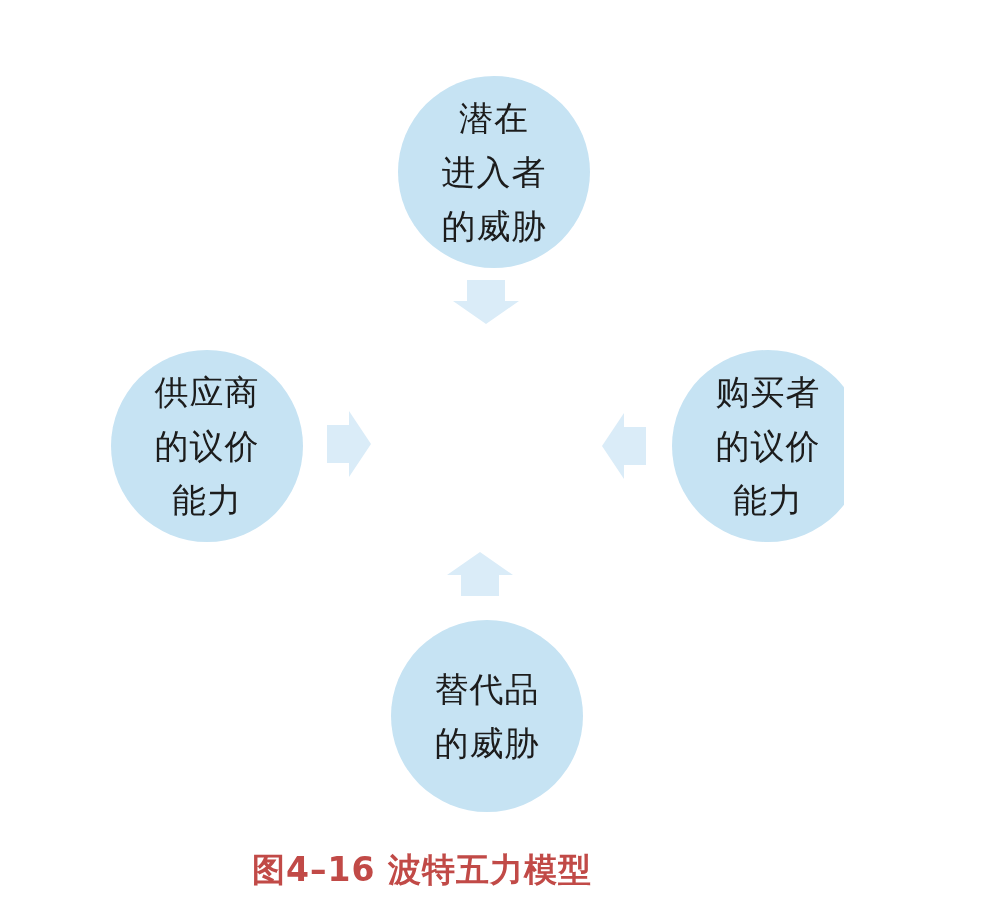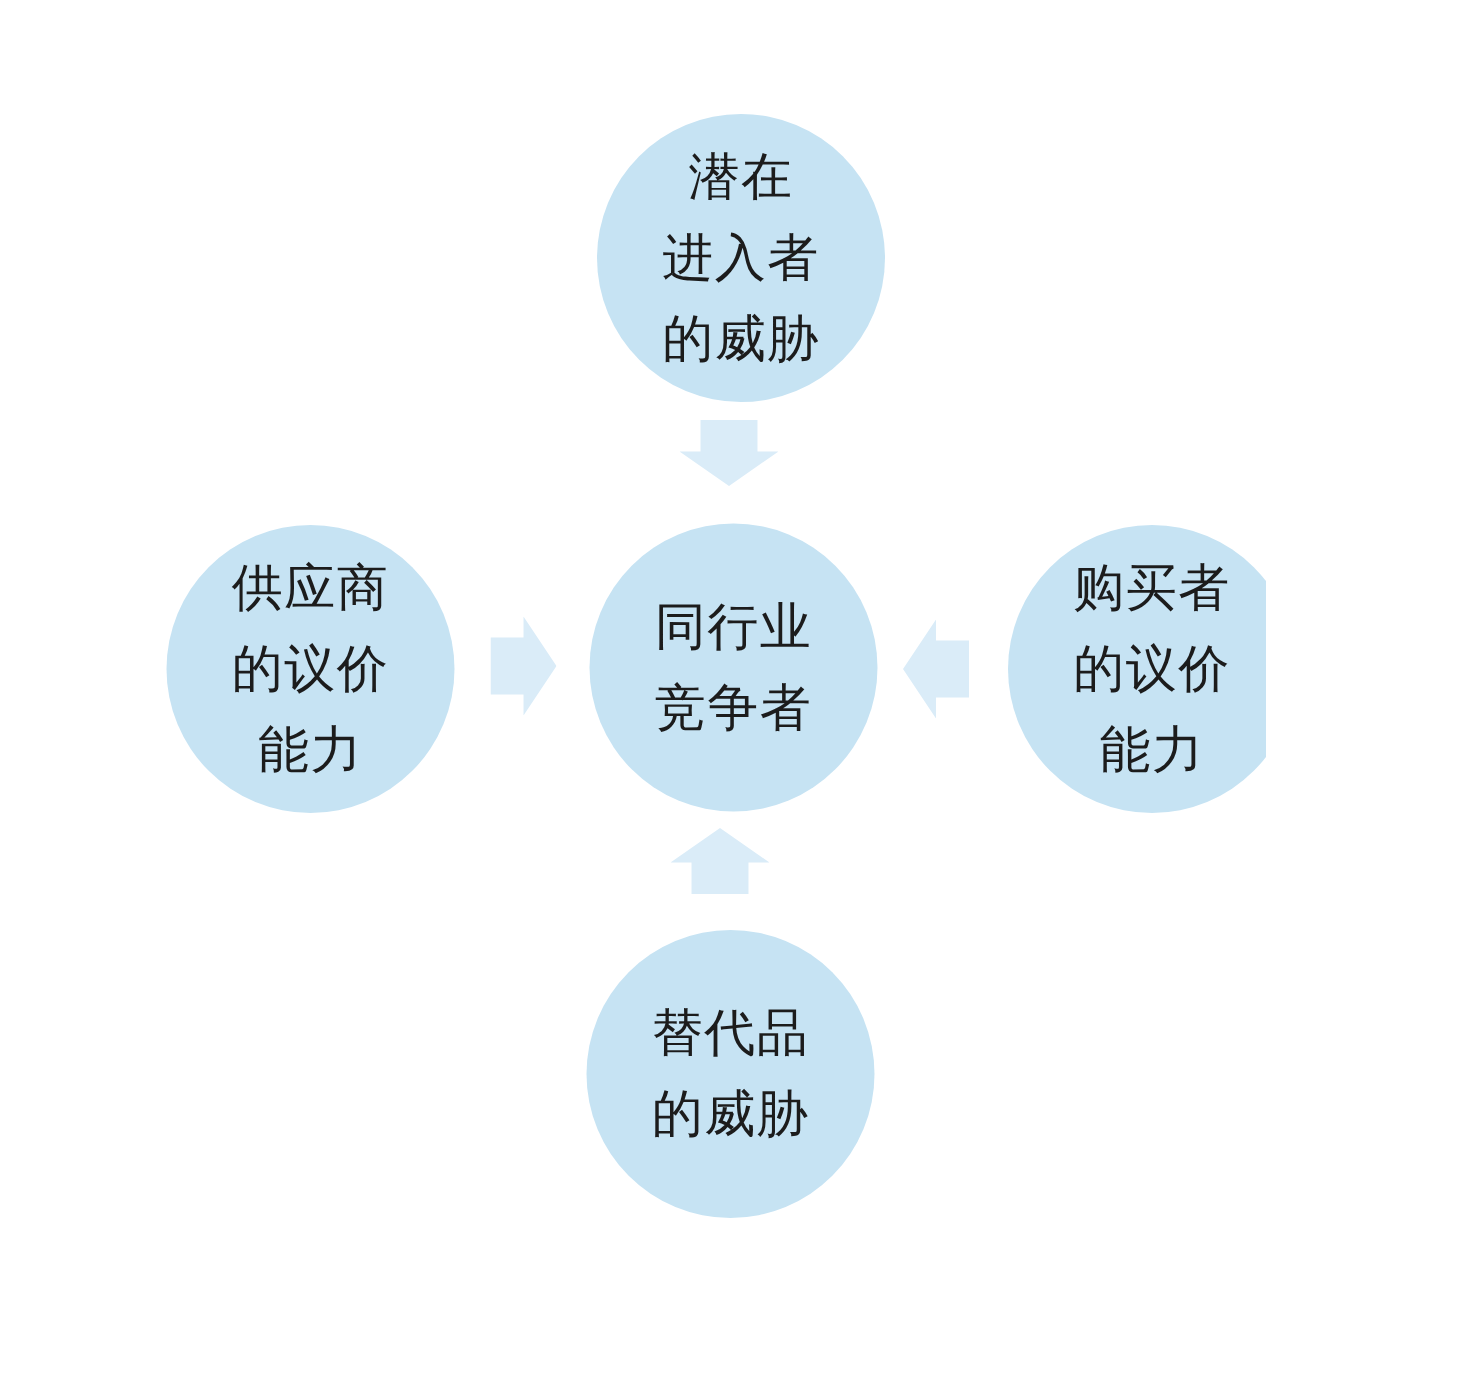--- a/index.html
+++ b/index.html
@@ -73,24 +73,20 @@
 进入者
 的威胁</span>
   </div>
 
   <div class="circle node-left">
     <span>供应商
 的议价
 能力</span>
   </div>
 
-  <div class="circle node-center">
-    <span>同行业
-竞争者</span>
-  </div>
 
   <div class="circle node-right">
     <span>购买者
 的议价
 能力</span>
   </div>
 
   <div class="circle node-bottom">
     <span>替代品
 的威胁</span>
@@ -113,14 +109,15 @@
       <polygon points="0,14 22,14 22,0 44,33 22,66 22,52 0,52" fill="currentColor"></polygon>
     </svg>
   </div>
 
   <div class="arrow arrow-left">
     <svg width="44" height="66" viewBox="0 0 44 66">
       <polygon points="44,14 22,14 22,0 0,33 22,66 22,52 44,52" fill="currentColor"></polygon>
     </svg>
   </div>
 
+  <div class="caption">图4–16 波特五力模型</div>
 
 </div>
 
 </body></html>

